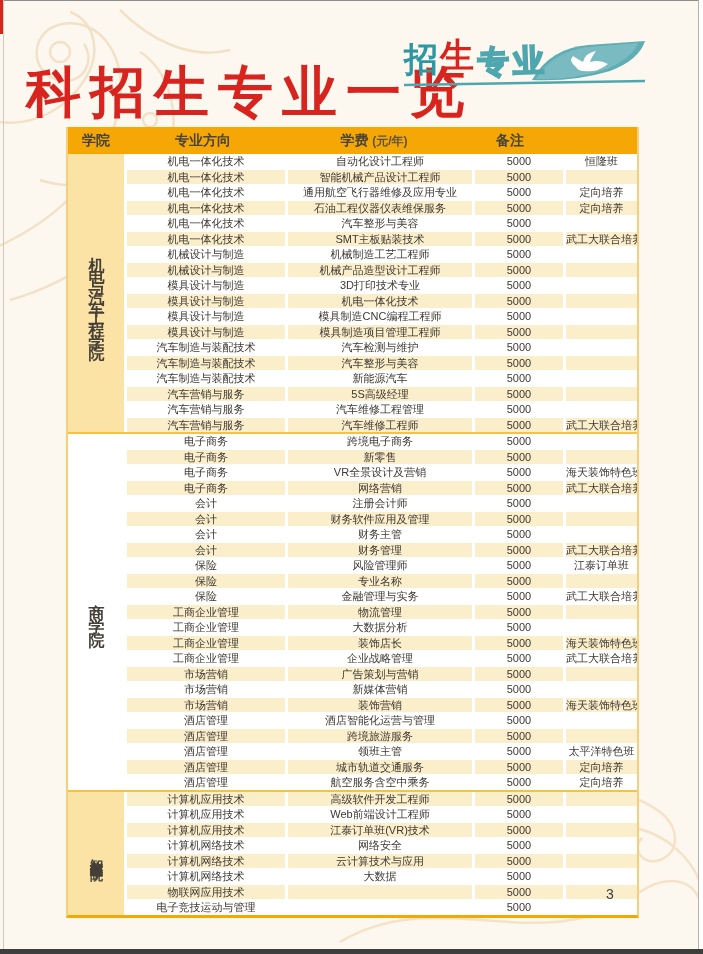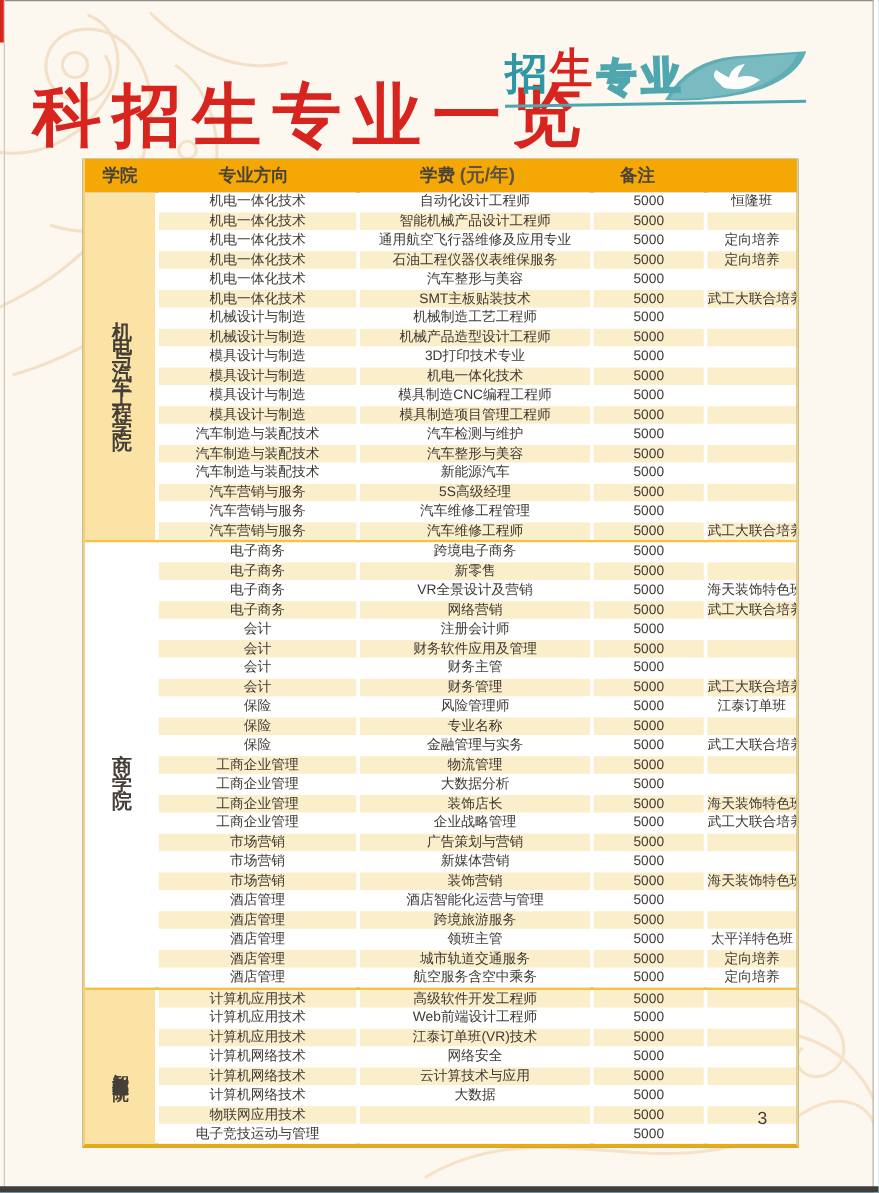--- a/index.html
+++ b/index.html
@@ -38,21 +38,21 @@
   .table-box{
     position:absolute;left:66px;top:127px;width:569px;
     border-left:2px solid #F7CF79;border-right:2px solid #F7CF79;
     border-bottom:3px solid #F2AA02;background:#0369a1;
   }
   .thead{
     display:grid;grid-template-columns:56px 158px 184px 88px 1fr;
     background:#F5A805;height:27px;align-items:center;
   }
   .th{ text-align:center;font-weight:bold;font-size:14px;color:#4B4335;}
-  .th .unit{font-size:15px;font-weight:bold;color:#5E5340;}
+  .th .unit{font-size:12px;font-weight:bold;color:#5E5340;}
   .section{
     display:grid;grid-template-columns:56px 158px 184px 88px 1fr;
     grid-auto-rows:14.5px;column-gap:3px;row-gap:1px;background:#ffffff;
   }
   .section.section-divider{border-top:2px solid #F5C33F;}
   .cell{
     font-size:11px;line-height:14.5px;height:14.5px;text-align:center;
     white-space:nowrap;overflow:hidden;
   }
   .row-white{background:#FFFFFF;}

